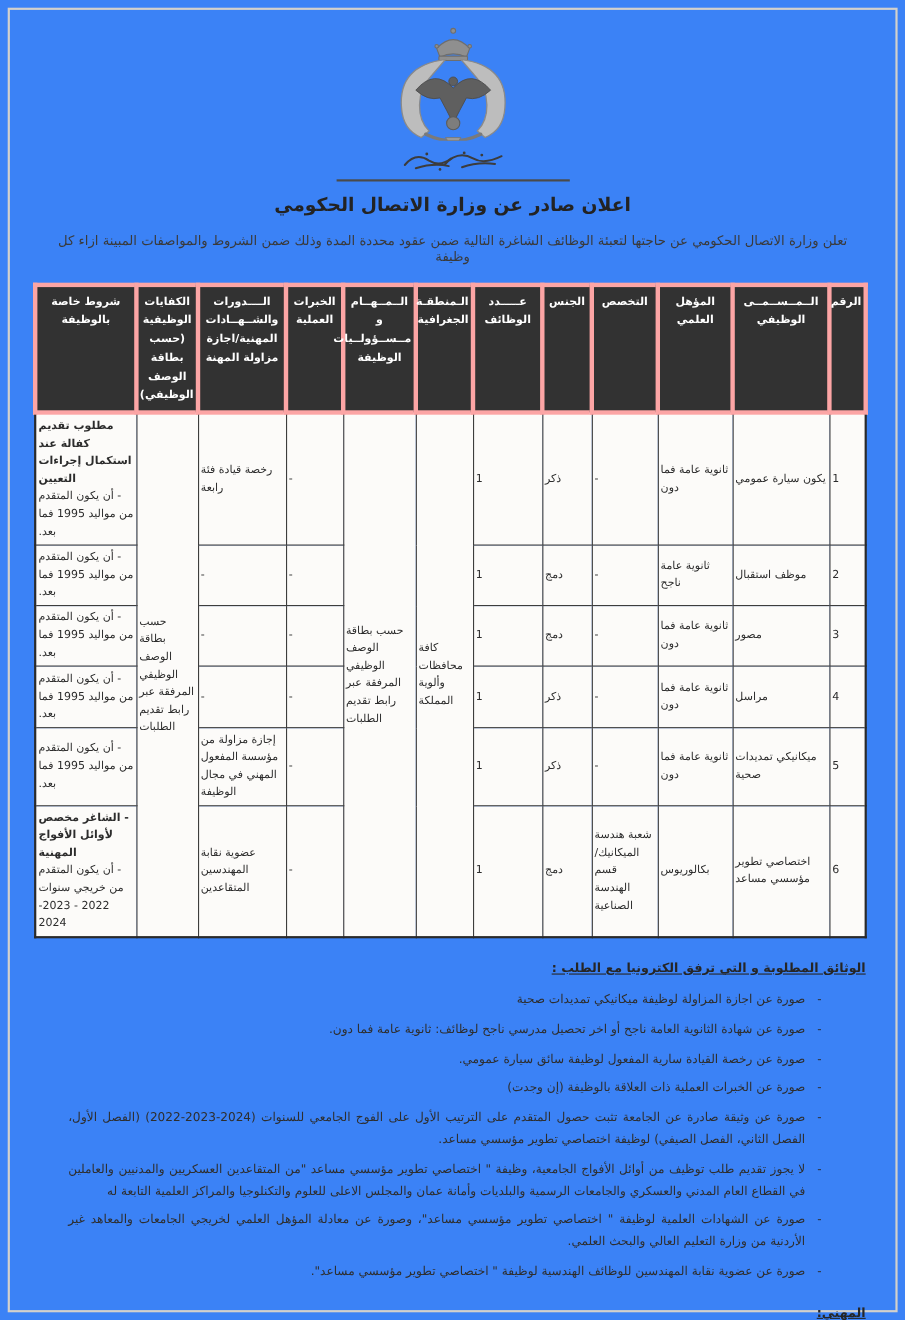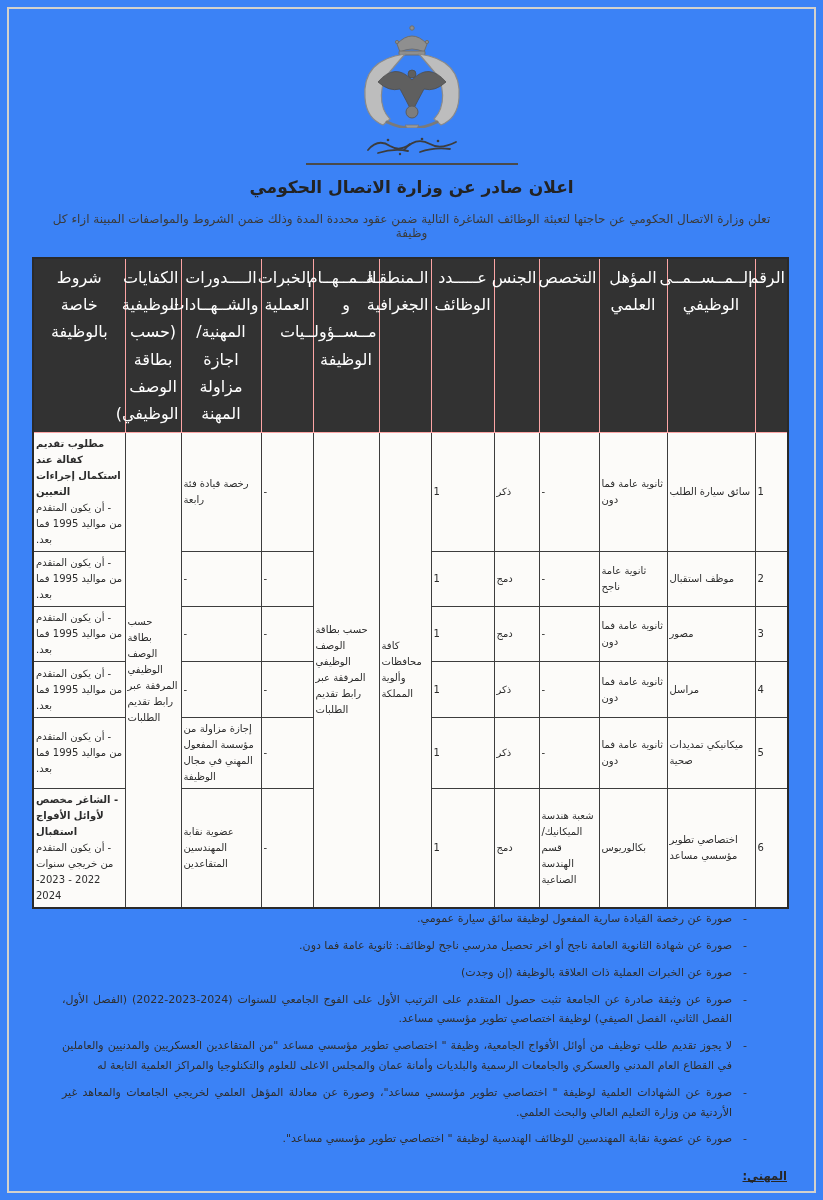--- a/index.html
+++ b/index.html
@@ -50,26 +50,26 @@
   table.jobs{
     width:755px;
     margin:17px auto 0;
     border-collapse:collapse;
     table-layout:fixed;
     border:2px solid #2a2a2a;
   }
   table.jobs th{
     background:#323232;
     color:#fff;
-    font-size:16px;
-    font-weight:normal;
+    font-size:10px;
+    font-weight:bold;
     vertical-align:top;
     text-align:center;
     padding:5px 2px;
-    border:1px solid #fca5a5;
+    border:4px solid #fca5a5;
     line-height:1.7;
     height:82px;
   }
   table.jobs td{
     border:1px solid #3d3d3d;
     font-size:10px;
     padding:3px 2px;
     text-align:left;
     vertical-align:middle;
     line-height:1.6;
@@ -198,21 +198,21 @@
           <th>الــمــهــام و مــســؤولــيات الوظيفة</th>
           <th>الخبرات العملية</th>
           <th>الــــدورات والشــهــادات المهنية/اجازة مزاولة المهنة</th>
           <th>الكفايات الوظيفية (حسب بطاقة الوصف الوظيفي)</th>
           <th>شروط خاصة بالوظيفة</th>
         </tr>
       </thead>
       <tbody>
         <tr class="r1">
           <td>1</td>
-          <td>سائق سيارة الطلب</td>
+          <td>يكون سيارة عمومي</td>
           <td>ثانوية عامة فما دون</td>
           <td>-</td>
           <td>ذكر</td>
           <td>1</td>
           <td rowspan="6">كافة محافظات وألوية المملكة</td>
           <td rowspan="6">حسب بطاقة الوصف الوظيفي المرفقة عبر رابط تقديم الطلبات</td>
           <td>-</td>
           <td>رخصة قيادة فئة رابعة</td>
           <td rowspan="6">حسب بطاقة الوصف الوظيفي المرفقة عبر رابط تقديم الطلبات</td>
           <td class="cond">
@@ -275,30 +275,32 @@
         <tr class="r6">
           <td>6</td>
           <td>اختصاصي تطوير مؤسسي مساعد</td>
           <td class="top">بكالوريوس</td>
           <td class="top">شعبة هندسة الميكانيك/ قسم الهندسة الصناعية</td>
           <td class="top">دمج</td>
           <td class="top">1</td>
           <td>-</td>
           <td>عضوية نقابة المهندسين المتقاعدين</td>
           <td class="cond">
-            <div class="cond-bold">- الشاغر مخصص لأوائل الأفواج استقبال</div>
+            <div class="cond-bold">- الشاغر مخصص لأوائل الأفواج المهنية</div>
             <div>- أن يكون المتقدم من خريجي سنوات 2022 - 2023- 2024</div>
           </td>
         </tr>
       </tbody>
     </table>
 
+    <div class="section-heading">الوثائق المطلوبة و التي ترفق الكترونيا مع الطلب :</div>
     <ul class="dash-list">
+      <li>صورة عن اجازة المزاولة لوظيفة ميكانيكي تمديدات صحية</li>
+      <li>صورة عن شهادة الثانوية العامة ناجح أو اخر تحصيل مدرسي ناجح لوظائف: ثانوية عامة فما دون.</li>
       <li>صورة عن رخصة القيادة سارية المفعول لوظيفة سائق سيارة عمومي.</li>
-      <li>صورة عن شهادة الثانوية العامة ناجح أو اخر تحصيل مدرسي ناجح لوظائف: ثانوية عامة فما دون.</li>
       <li>صورة عن الخبرات العملية ذات العلاقة بالوظيفة (إن وجدت)</li>
       <li>صورة عن وثيقة صادرة عن الجامعة تثبت حصول المتقدم على الترتيب الأول على الفوج الجامعي للسنوات (2024-2023-2022) (الفصل الأول، الفصل الثاني، الفصل الصيفي) لوظيفة اختصاصي تطوير مؤسسي مساعد.</li>
       <li>لا يجوز تقديم طلب توظيف من أوائل الأفواج الجامعية، وظيفة " اختصاصي تطوير مؤسسي مساعد "من المتقاعدين العسكريين والمدنيين والعاملين في القطاع العام المدني والعسكري والجامعات الرسمية والبلديات وأمانة عمان والمجلس الاعلى للعلوم والتكنلوجيا والمراكز العلمية التابعة له</li>
       <li>صورة عن الشهادات العلمية لوظيفة " اختصاصي تطوير مؤسسي مساعد"، وصورة عن معادلة المؤهل العلمي لخريجي الجامعات والمعاهد غير الأردنية من وزارة التعليم العالي والبحث العلمي.</li>
       <li>صورة عن عضوية نقابة المهندسين للوظائف الهندسية لوظيفة " اختصاصي تطوير مؤسسي مساعد".</li>
     </ul>
 
     <div class="section-heading">المهني:</div>
 
   </div>

